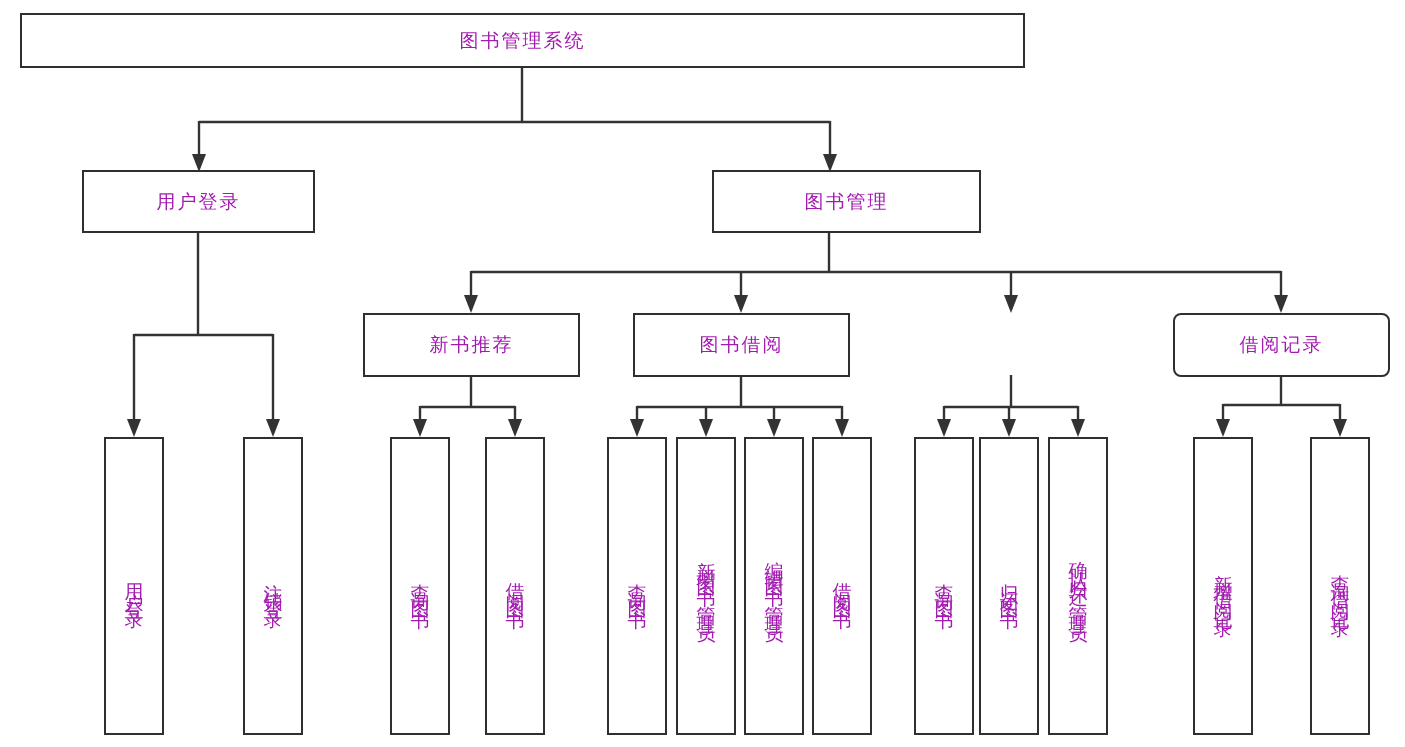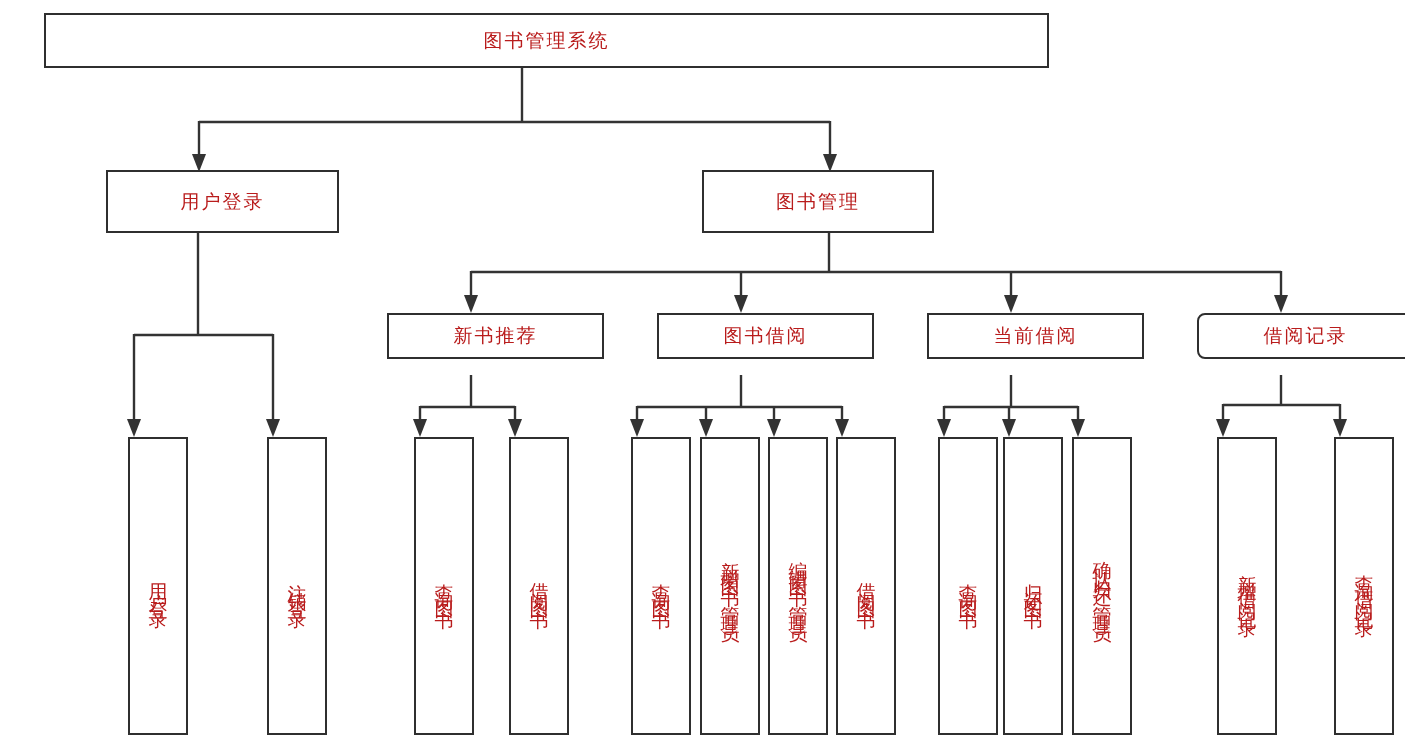--- a/index.html
+++ b/index.html
@@ -33,39 +33,38 @@
     stroke: none;
   }
   .box {
     position: absolute;
     box-sizing: border-box;
     border: 2.5px solid #2f2f2f;
     background: #ffffff;
     display: flex;
     align-items: center;
     justify-content: center;
-    color: #b91c1c;
-    margin-left: 24px;
+    color: #a21caf;
   }
   .box.h {
     font-size: 19px;
     letter-spacing: 2px;
   }
   .box.v {
     writing-mode: vertical-lr;
     text-orientation: mixed;
     font-size: 19px;
     letter-spacing: 9px;
     top: 437px;
     width: 60px;
     height: 298px;
   }
   .root-box    { left: 20px;  top: 13px;  width: 1005px; height: 55px; }
   .branch-box  { top: 170px; height: 63px; }
-  .module-box  { top: 313px; height: 46px; width: 217px; }
+  .module-box  { top: 313px; height: 64px; width: 217px; }
   .watermark {
     position: absolute;
     left: 1185px;
     top: 711px;
     font-size: 19px;
     color: #9b9b9b;
     letter-spacing: 0.5px;
     white-space: nowrap;
   }
 </style>
@@ -146,25 +145,24 @@
       <line x1="1223" y1="404" x2="1223" y2="421"></line>
       <polygon points="1216,419 1230,419 1223,437"></polygon>
       <line x1="1340" y1="404" x2="1340" y2="421"></line>
       <polygon points="1333,419 1347,419 1340,437"></polygon>
     </g>
   </svg>
 
   <div class="box h root-box">图书管理系统</div>
 
   <div class="box h branch-box" style="left:82px;width:233px;">用户登录</div>
-  <div class="box h branch-box" style="left:678px;width:232px;font-family:Liberation Mono, monospace;">图书管理</div>
+  <div class="box h branch-box" style="left:712px;width:269px;font-family:Liberation Mono, monospace;">图书管理</div>
 
   <div class="box h module-box" style="left:363px;">新书推荐</div>
   <div class="box h module-box" style="left:633px;">图书借阅</div>
-  <div class="box h module-box" style="left:903px;">当前借阅</div>
   <div class="box h module-box" style="left:1173px;border-radius:8px;">借阅记录</div>
 
   <div class="box v" style="left:104px;">用户登录</div>
   <div class="box v" style="left:243px;">注销登录</div>
 
   <div class="box v" style="left:390px;">查询图书</div>
   <div class="box v" style="left:485px;">借阅图书</div>
 
   <div class="box v" style="left:607px;">查询图书</div>
   <div class="box v" style="left:676px;">新增图书（管理员）</div>

